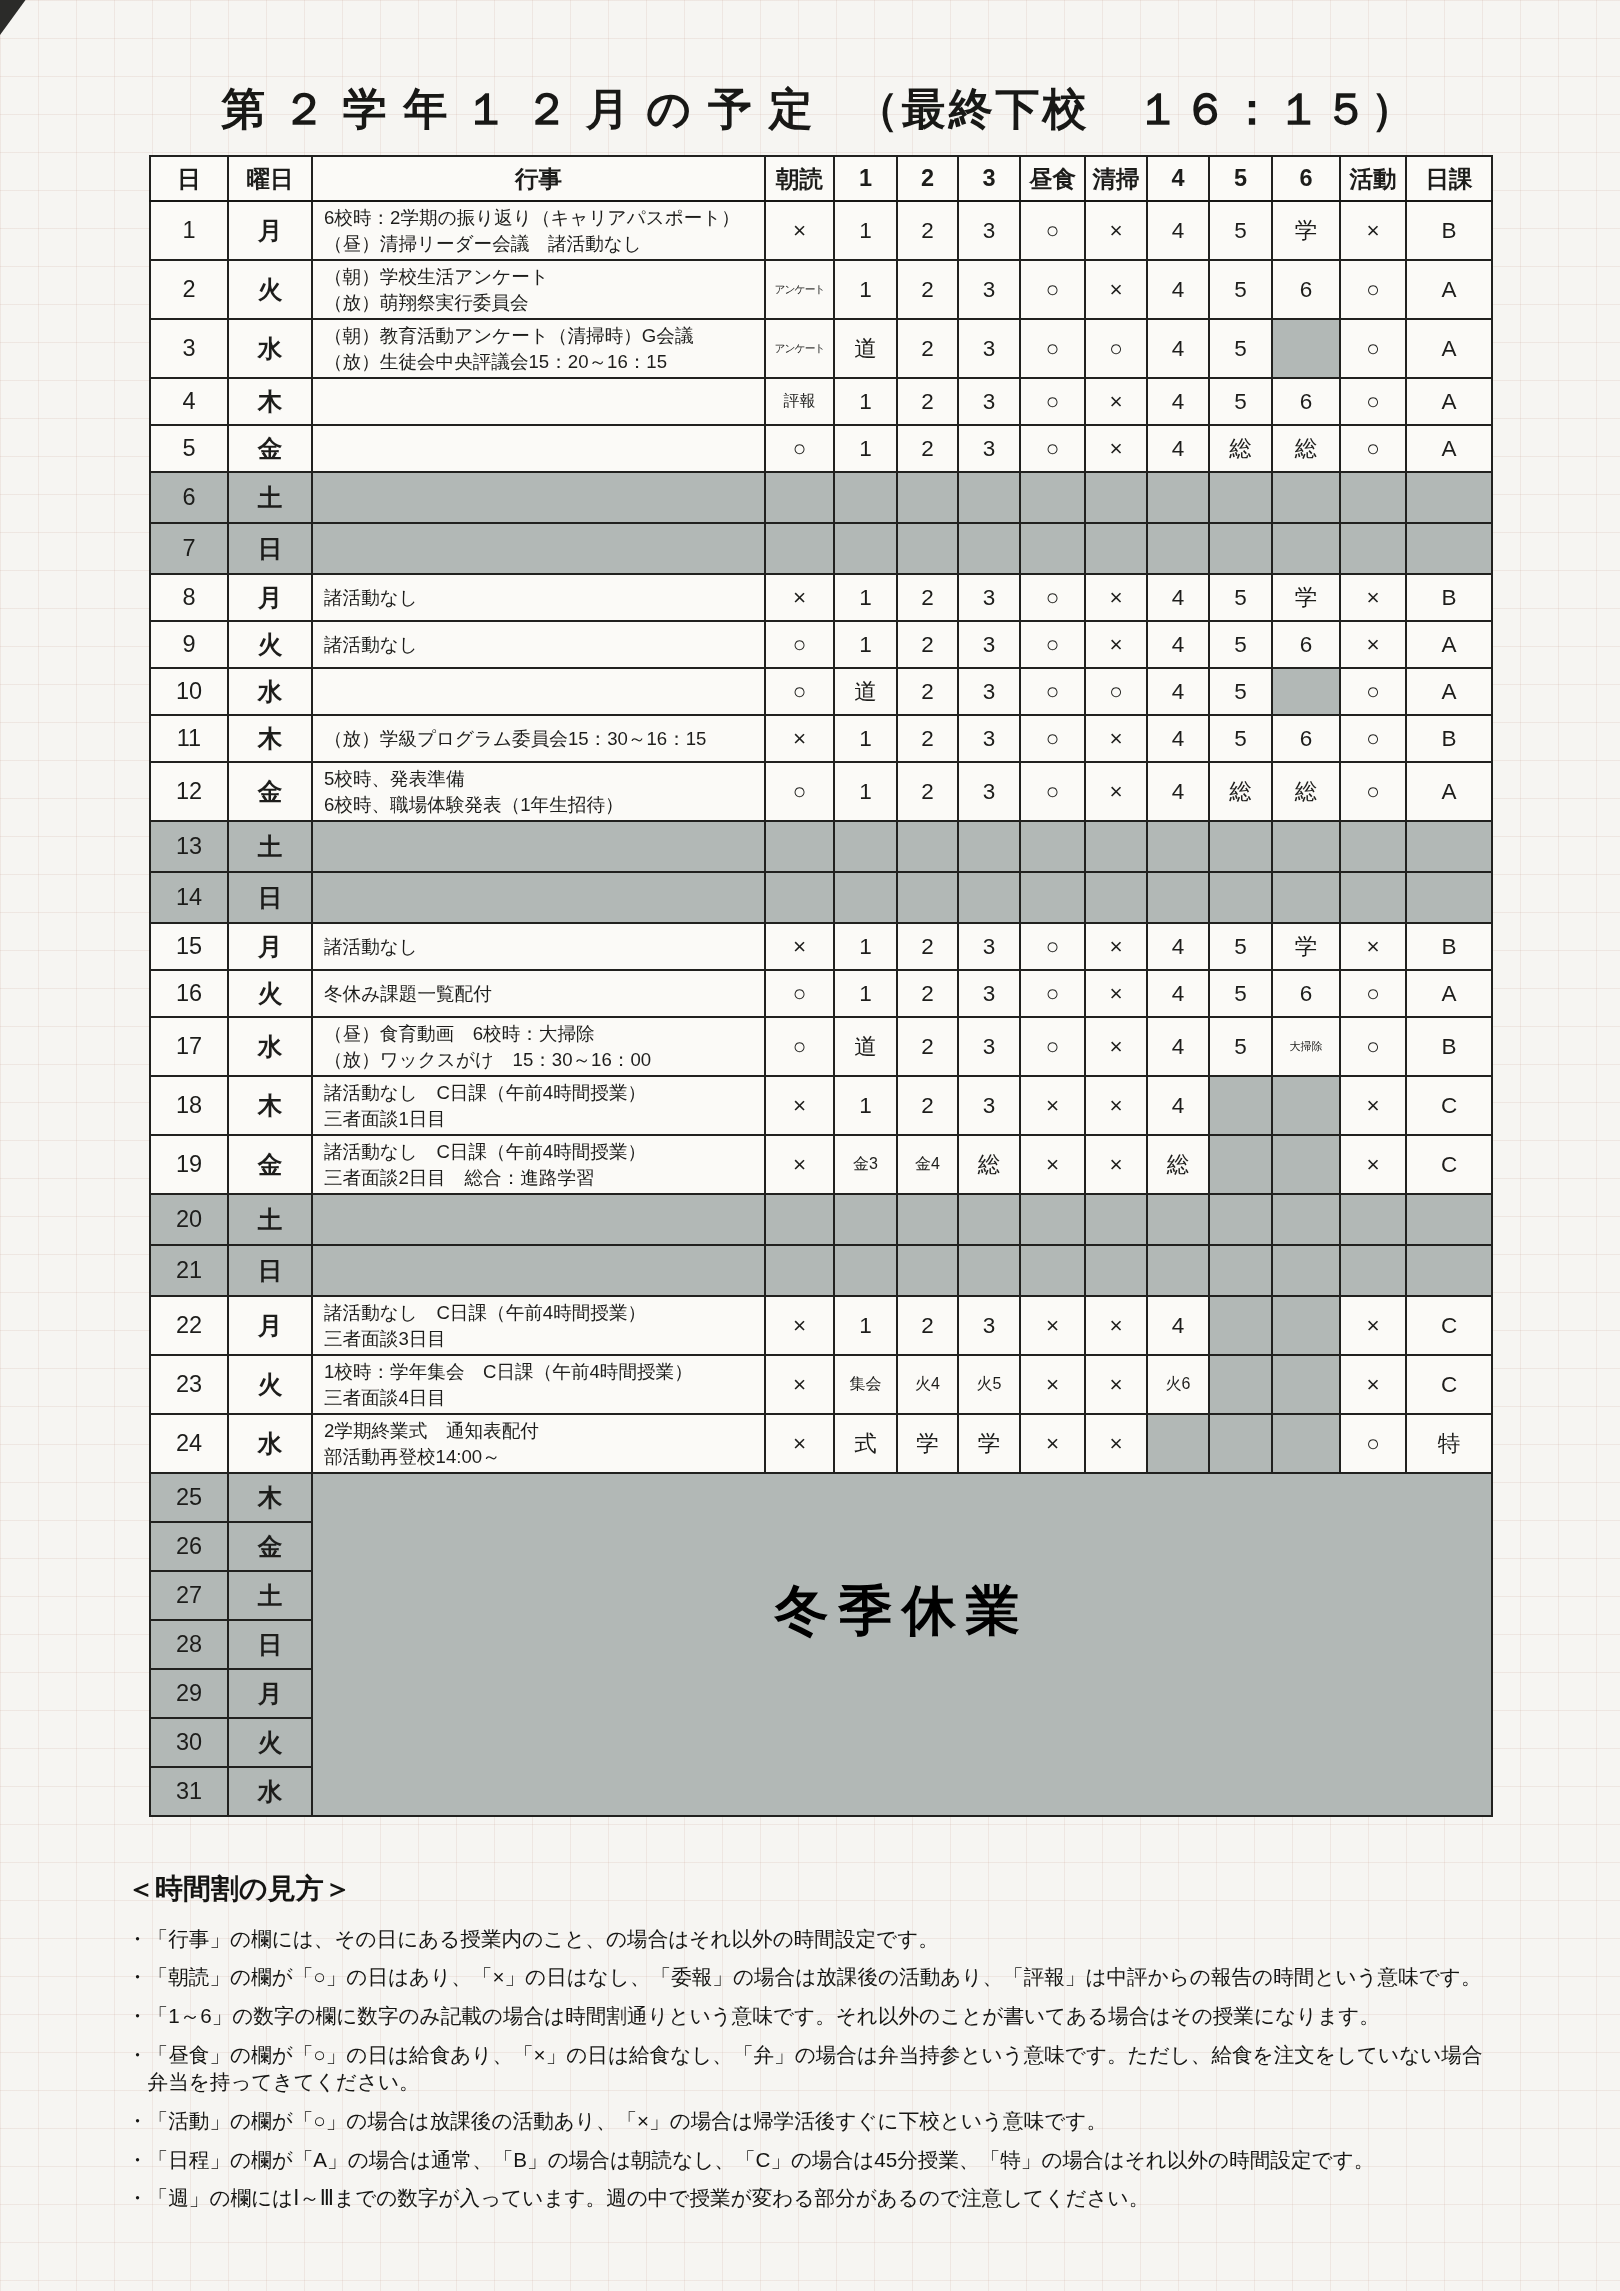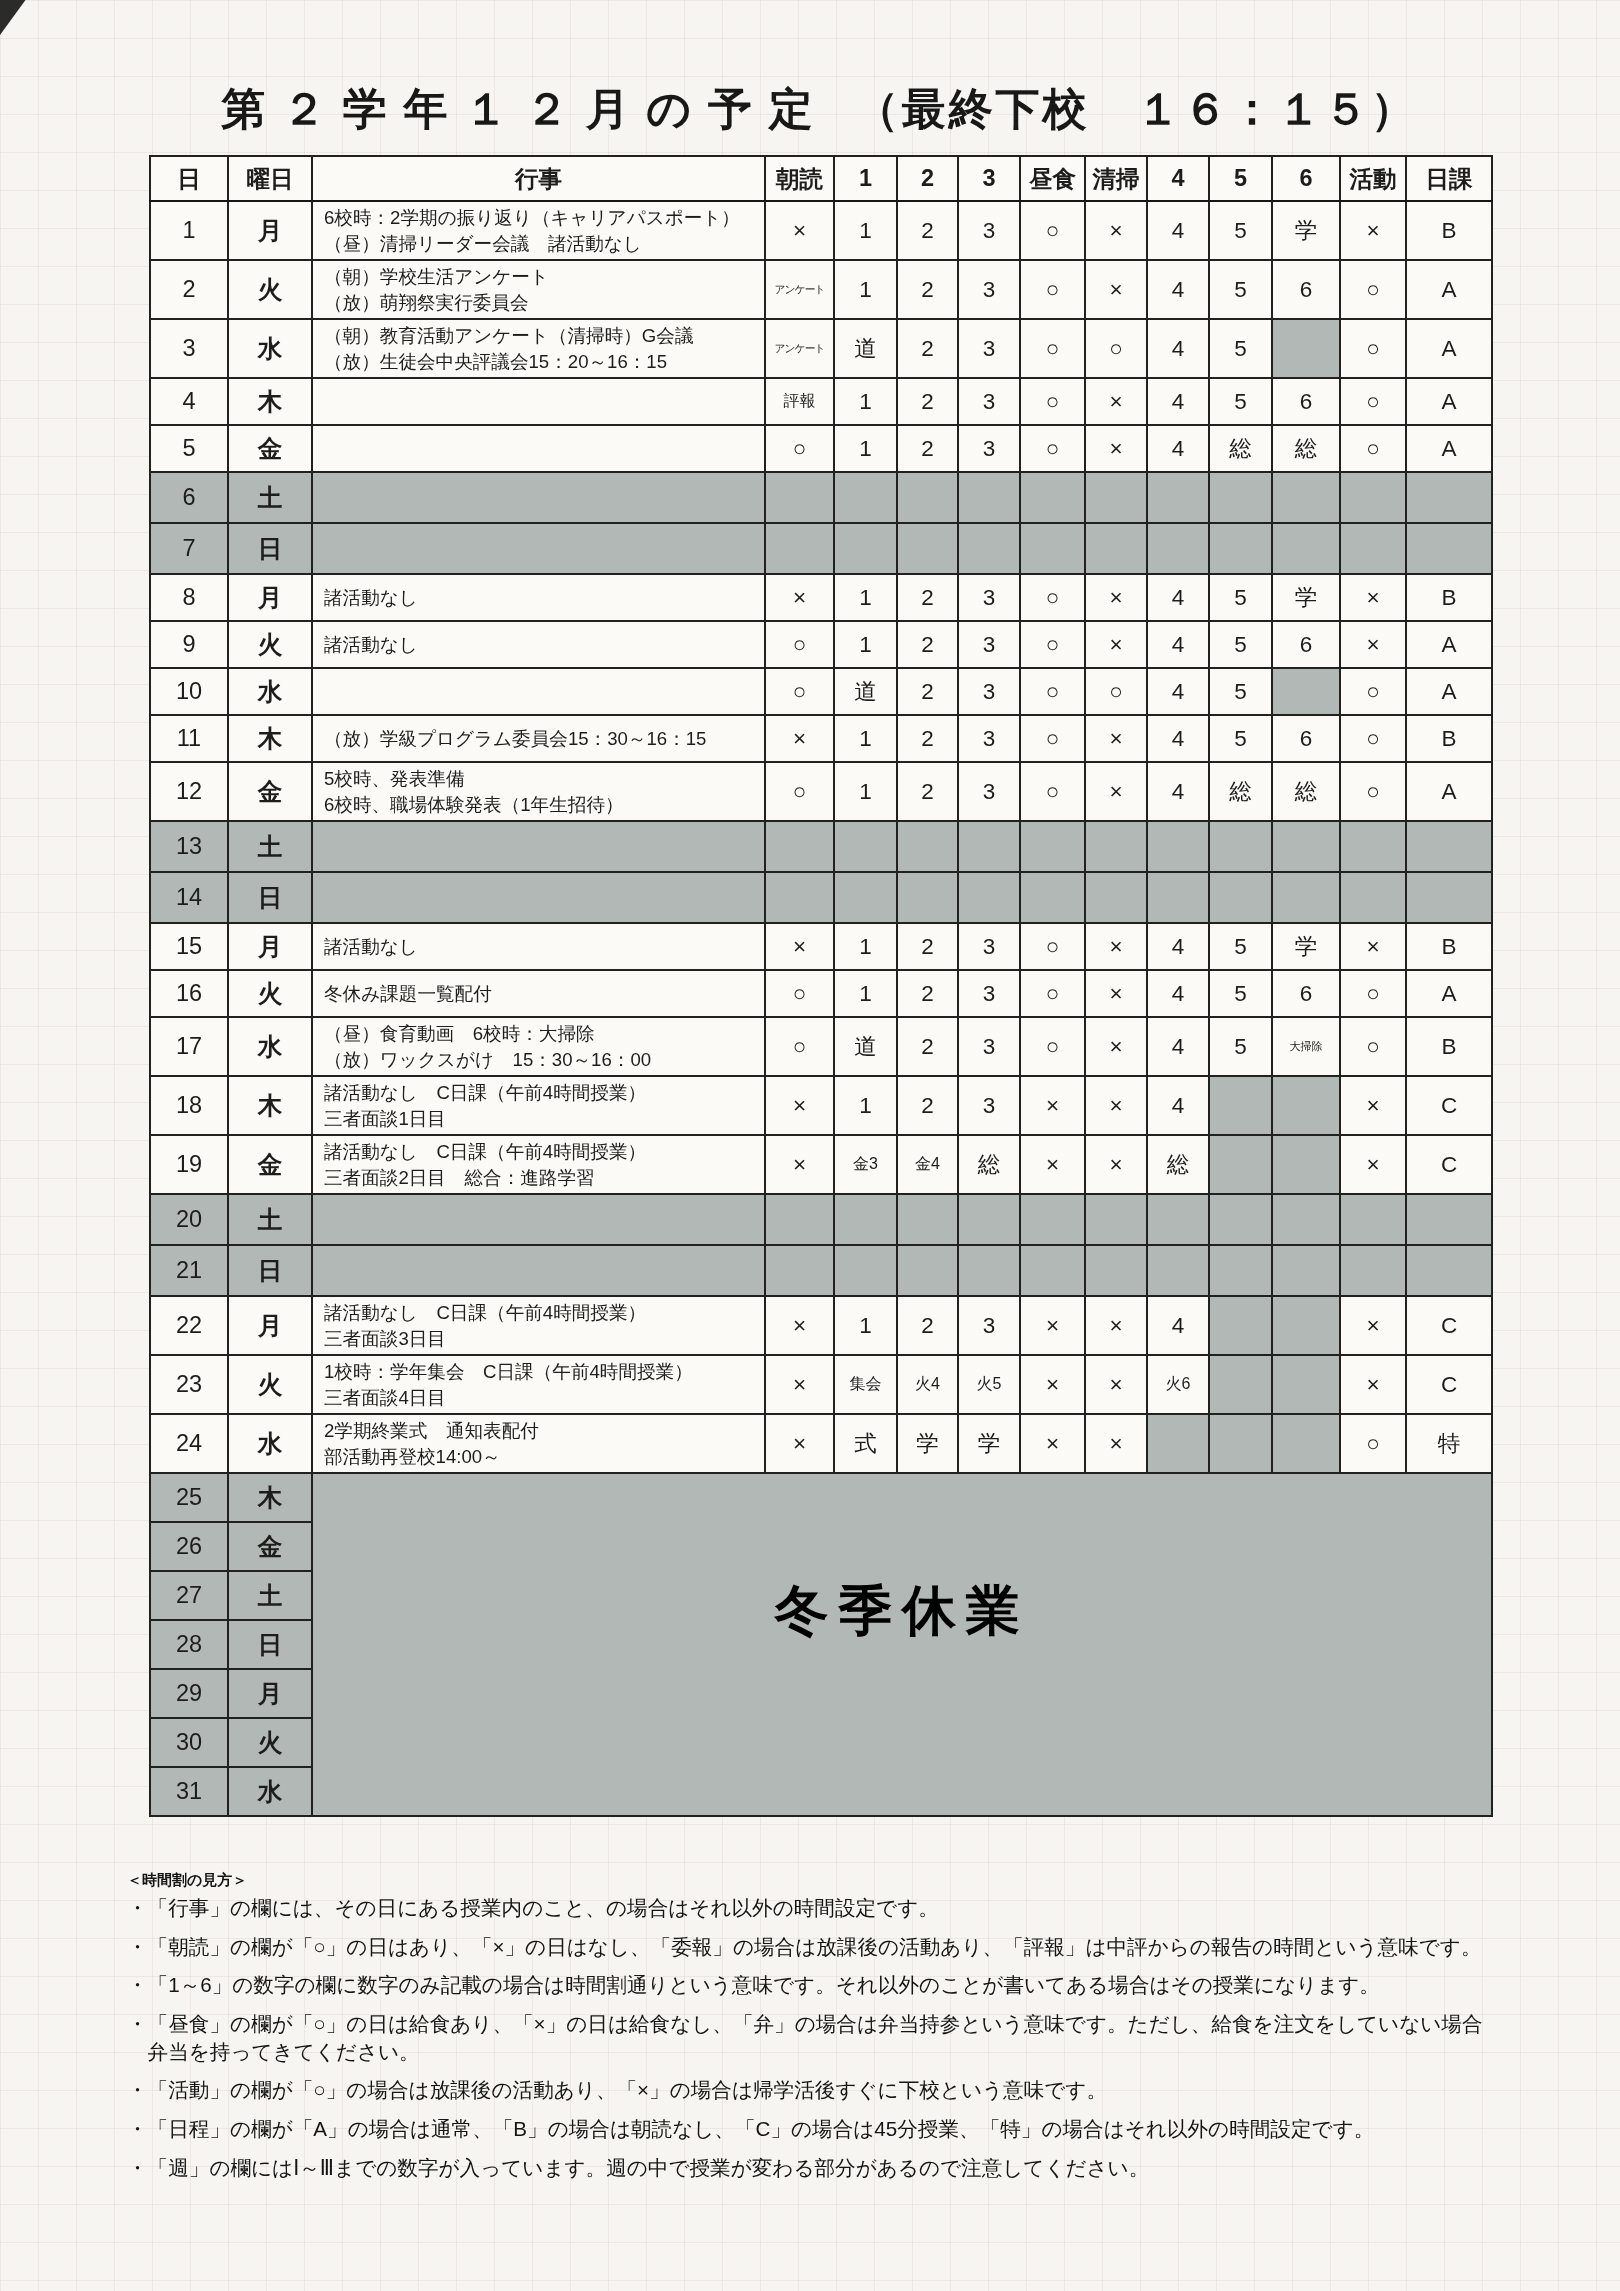--- a/index.html
+++ b/index.html
@@ -71,21 +71,21 @@
   td.winter-merged{background:var(--cell-gray)}
   td.winter-merged div{
     font-size:54px;font-weight:600;letter-spacing:9.8px;color:#000000;
     text-align:center;transform:translateY(-33px);
   }
 
   .legend{
     position:absolute;left:127px;top:1870px;width:1402px;z-index:1;
     font-size:20.6px;line-height:1.35;color:#151513;font-weight:500;
   }
-  .legend .legend-heading{font-size:15px;margin-bottom:4px;font-weight:bold}
+  .legend .legend-heading{font-size:28px;margin-bottom:17px;font-weight:bold}
   .legend .note{margin-bottom:10.8px;white-space:pre-line}
 </style>
 </head>
 <body>
 
 <div class="corner-artifact"></div>
 
 <div class="doc-title">
   <span class="title-main">第２学年１２月の予定</span><span class="title-sub">（最終下校　１６：１５）</span>
 </div>

